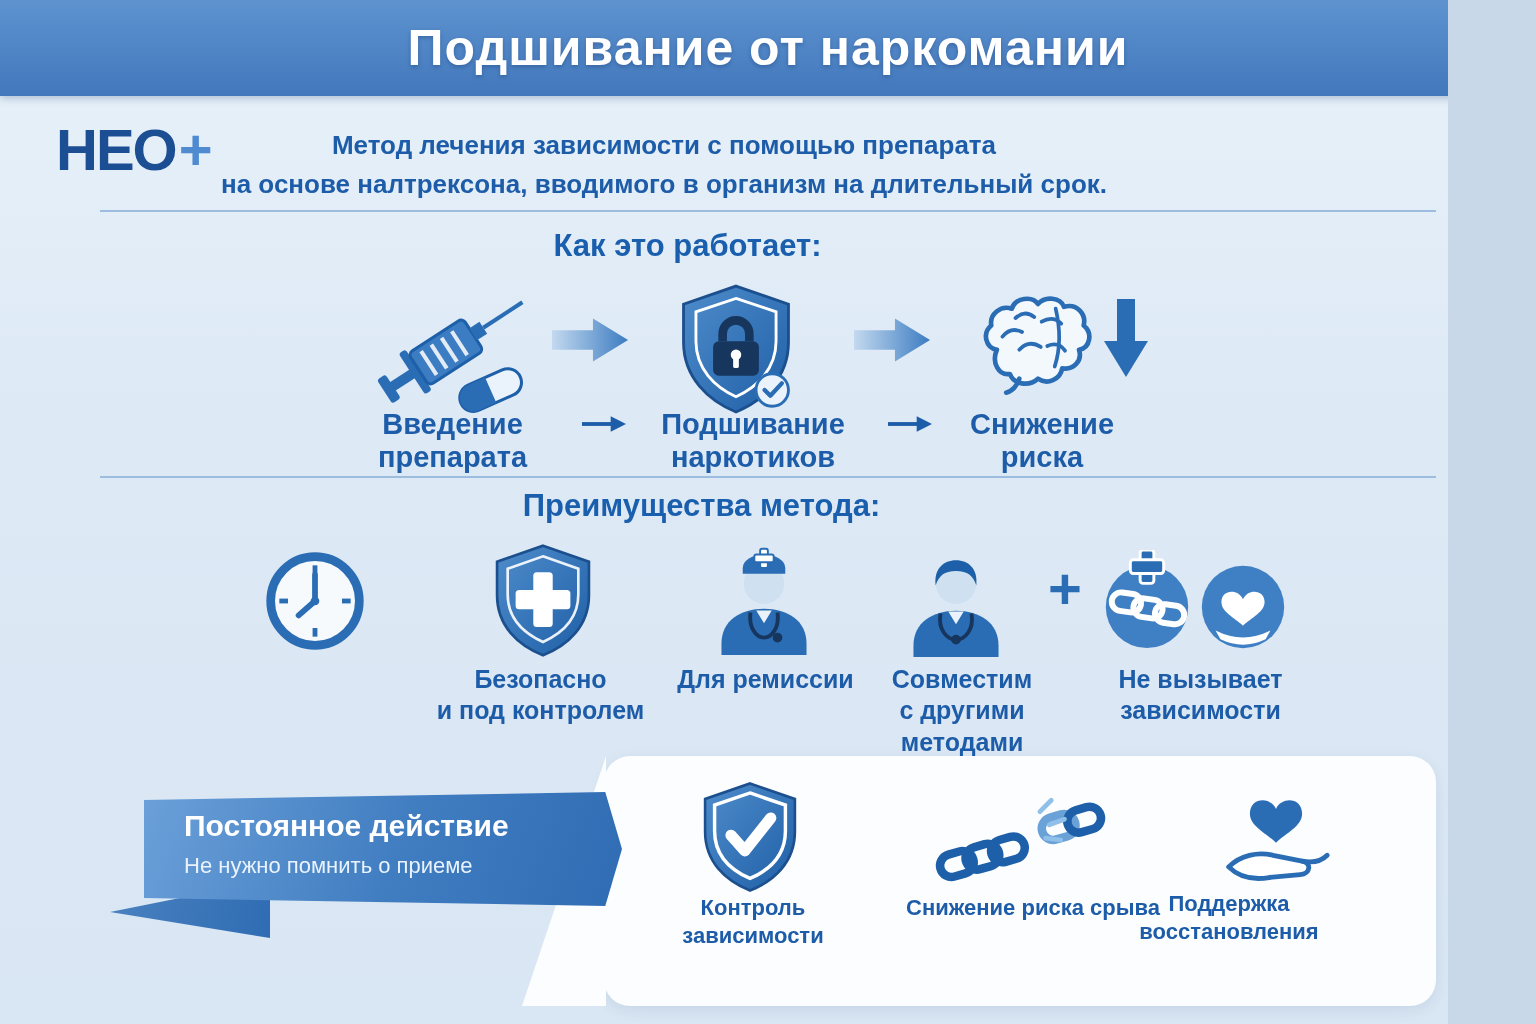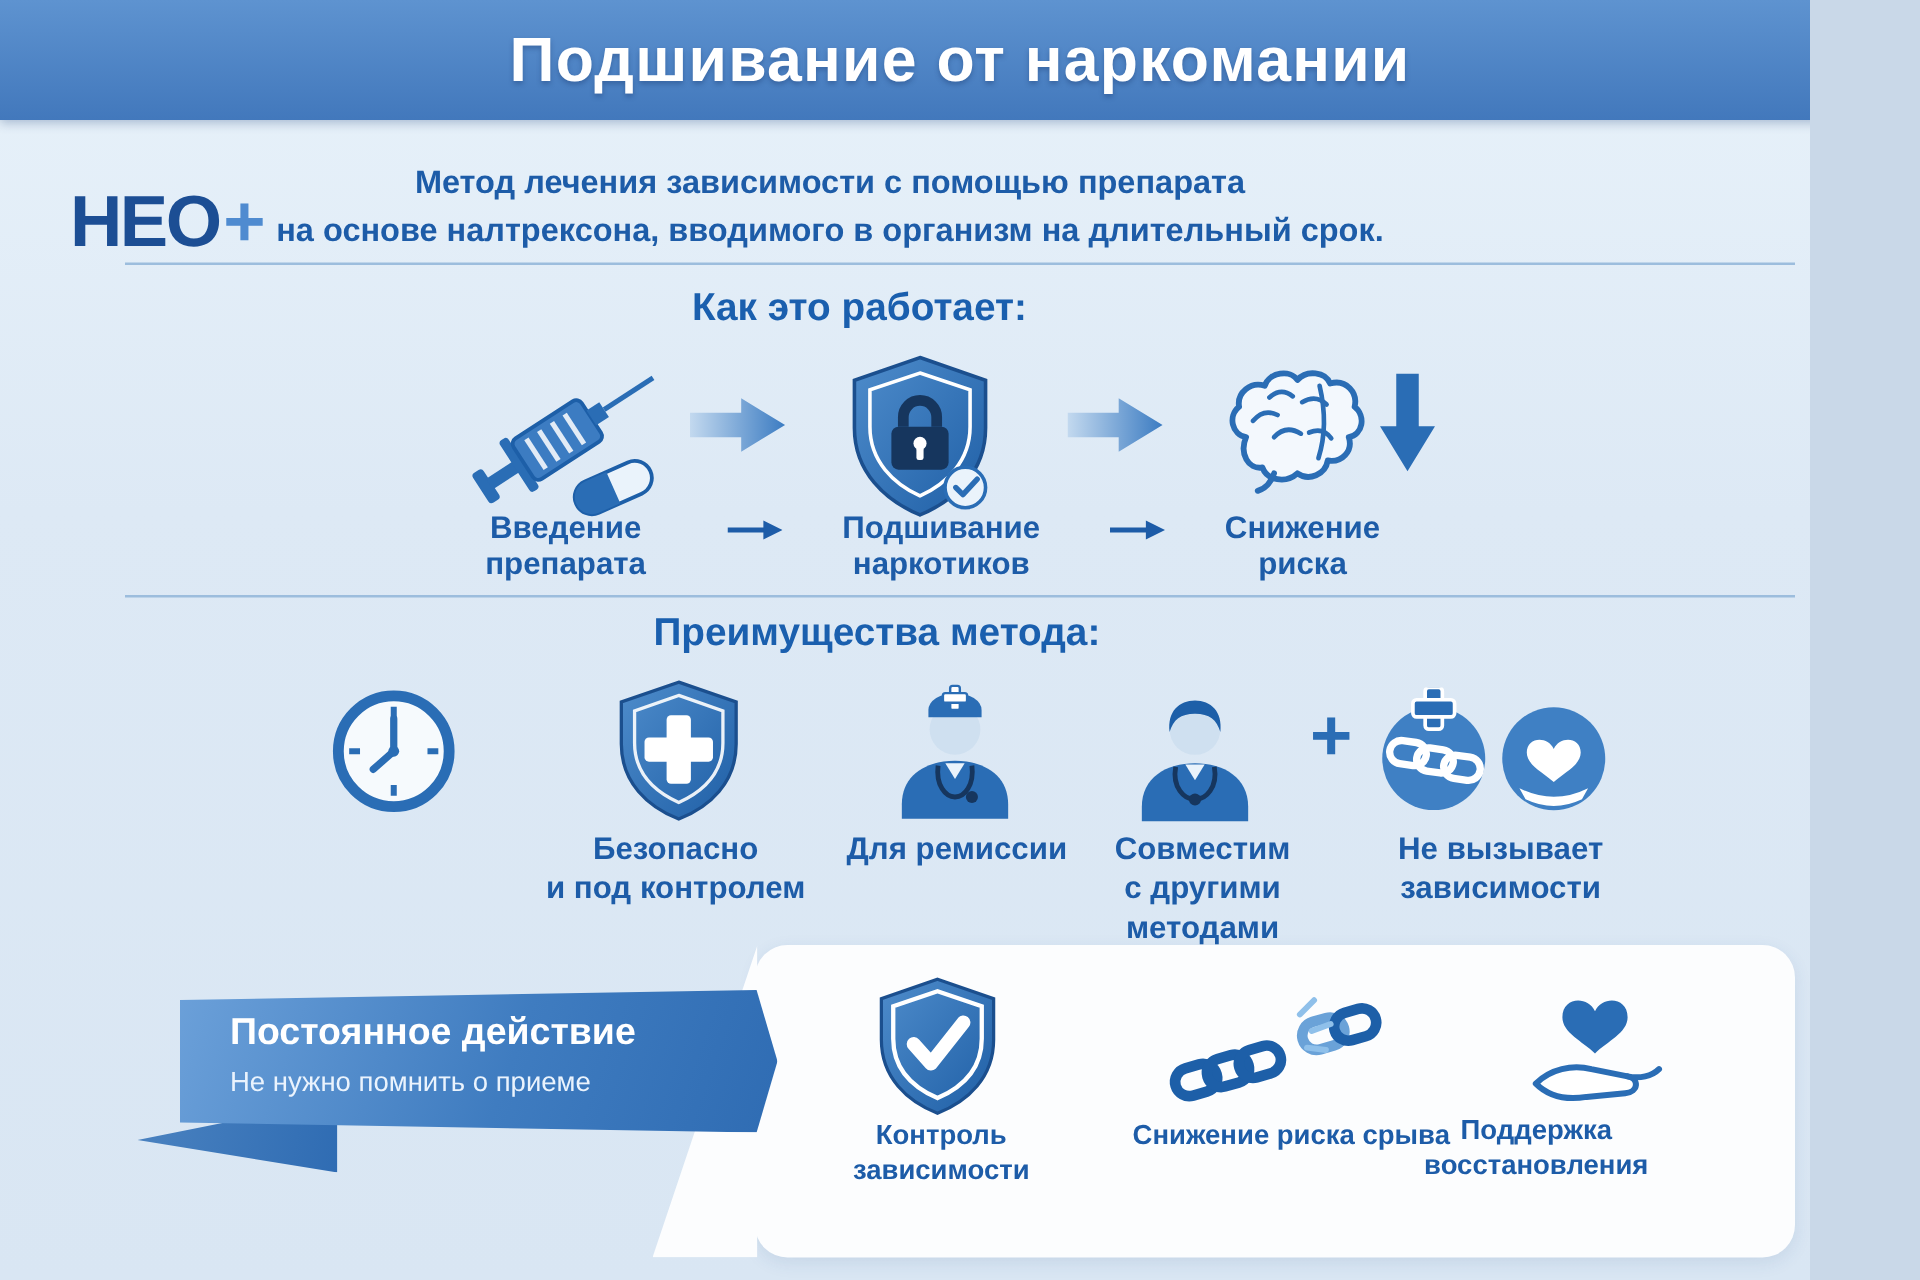--- a/index.html
+++ b/index.html
@@ -8,21 +8,21 @@
     background:linear-gradient(180deg,#e8f2fa 0%,#dde9f5 40%,#d9e6f3 100%);
     font-family:"Liberation Sans",sans-serif;}
   .abs{position:absolute;}
 
   .header{left:0;top:0;width:1536px;height:96px;display:flex;align-items:center;justify-content:center;
     background:linear-gradient(180deg,#5e93d0 0%,#4278bc 100%);
     box-shadow:0 2px 8px rgba(27,63,120,.30);}
   .header-title{color:#fff;font-size:50px;font-weight:bold;letter-spacing:1px;
     text-shadow:0 2px 4px rgba(20,50,100,.35);}
 
-  .logo{left:56px;top:116px;font-size:58px;font-weight:800;letter-spacing:-2px;margin-top:28px;}
+  .logo{left:56px;top:116px;font-size:58px;font-weight:800;letter-spacing:-2px;}
   .logo-main{color:#1c4e94;}
   .logo-plus{color:#4f8bd0;margin-left:3px;}
 
   .intro{left:140px;right:260px;top:126px;text-align:center;font-size:26px;font-weight:600;
     color:#1d5ca8;line-height:1.5;white-space:pre-line;}
 
   .divider{left:100px;width:1336px;height:2px;background:#9cbddd;}
   .d1{top:210px;}.d2{top:476px;}
 
   .section-title{left:0;right:90px;text-align:center;font-size:31px;font-weight:bold;color:#1a5fae;margin-left:17px;}
@@ -31,21 +31,21 @@
   .icon svg{width:100%;height:100%;display:block;}
 
   
   .i-syringe{left:368px;top:276px;width:184px;height:142px;}
   .i-arrow1{left:552px;top:314px;width:78px;height:52px;}
   .i-shield-lock{left:674px;top:282px;width:124px;height:134px;}
   .i-arrow2{left:854px;top:314px;width:78px;height:52px;}
   .i-brain{left:966px;top:290px;width:142px;height:112px;}
   .i-downarrow{left:1104px;top:298px;width:44px;height:82px;}
 
-  .step-label{top:408px;text-align:center;font-size:25px;font-weight:bold;color:#1d5ca8;}
+  .step-label{top:408px;text-align:center;font-size:29px;font-weight:bold;color:#1d5ca8;}
   .sl1{left:330px;width:245px;}
   .sl2{left:628px;width:250px;}
   .sl3{left:942px;width:200px;}
   .mini-arrow{top:414px;width:44px;height:20px;}
   .ma1{left:582px;}
   .ma2{left:888px;}
 
   
   .i-clock{left:262px;top:548px;width:106px;height:106px;}
   .i-shield-cross{left:490px;top:542px;width:106px;height:117px;}

